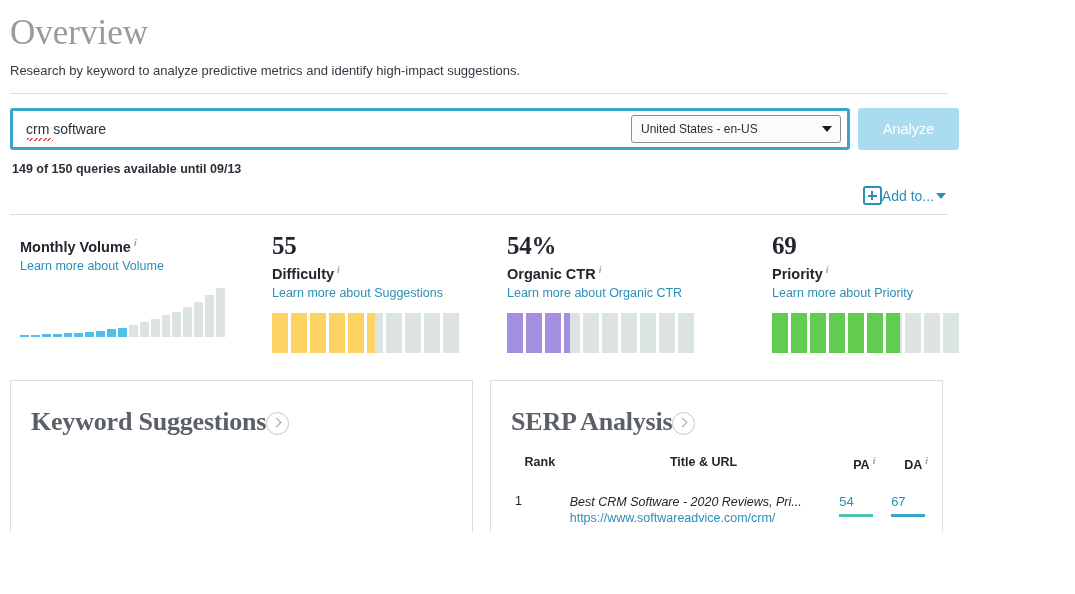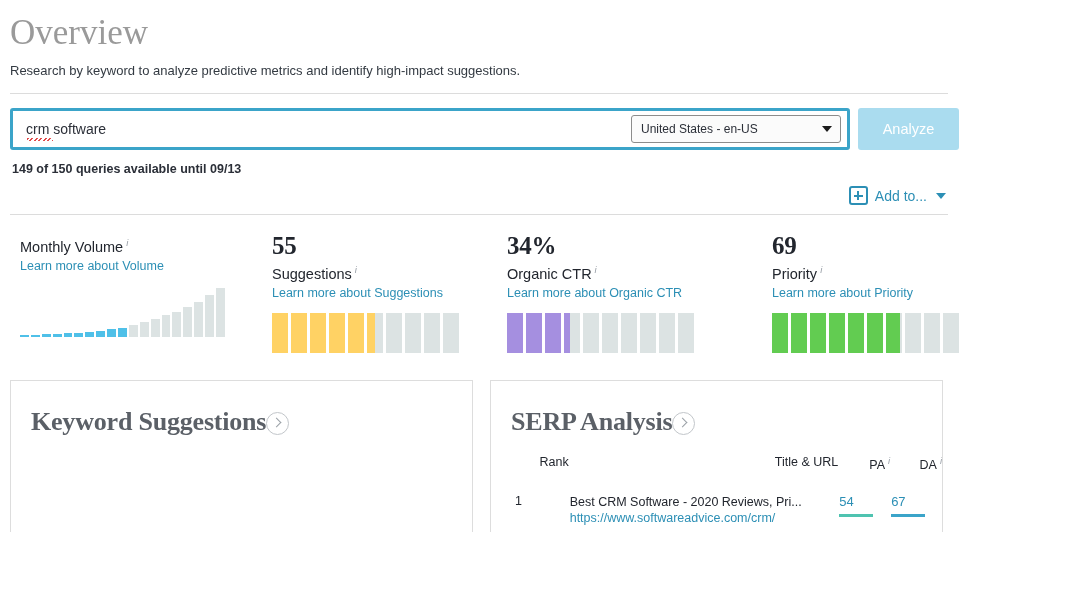--- a/index.html
+++ b/index.html
@@ -143,21 +143,20 @@
     display: flex;
     justify-content: flex-end;
     align-items: center;
     margin-top: 10px;
     padding-right: 2px;
     box-sizing: border-box;
   }
   .addto {
     display: flex;
     align-items: center;
-    gap: 7px;
     cursor: pointer;
     color: #2c8fb5;
     font-size: 14px;
   }
   .plus-badge {
     width: 19px; height: 19px;
     border: 2px solid #2c8fb5;
     border-radius: 3px;
     position: relative;
     box-sizing: border-box;
@@ -202,21 +201,21 @@
   .metric-value {
     font-size: 25px;
     font-weight: bold;
     color: #22262e;
     line-height: 27px;
     letter-spacing: -0.3px;
     font-family: "Liberation Serif", serif;
   }
   .metric-label {
     font-size: 14.5px;
-    font-weight: normal;
+    font-weight: bold;
     color: #22262e;
     margin-top: 2px;
     line-height: 17px;
   }
   .info-i {
     font-size: 9.5px;
     color: #9aa0a8;
     font-style: italic;
     vertical-align: super;
     margin-left: 3px;
@@ -310,22 +309,22 @@
   }
 
   
   .serp-table {
     width: 100%;
     border-collapse: collapse;
     margin-top: 18px;
     font-size: 12.5px;
   }
   .serp-table th {
-    text-align: right;
-    font-weight: normal;
+    text-align: center;
+    font-weight: bold;
     color: #22262e;
     font-size: 12.5px;
     padding: 0 0 0 0;
     vertical-align: top;
   }
   .serp-table th.c-rank { width: 58px; padding-left: 20px; }
   .serp-table th.c-title { width: 270px; }
   .serp-table th.c-pa { width: 52px; }
   .serp-table th.c-da { width: 52px; }
   .serp-table td {
@@ -333,20 +332,21 @@
     padding-top: 22px;
     font-size: 12.5px;
     color: #22262e;
   }
   .serp-table td.c-rank { padding-left: 24px; }
   .serp-row-title {
     color: #22262e;
     font-size: 12.5px;
     line-height: 16px;
     white-space: nowrap;
+    font-style: italic;
   }
   .serp-row-url {
     color: #2c8fb5;
     font-size: 12.5px;
     line-height: 16px;
     white-space: nowrap;
     overflow: hidden;
   }
   .score {
     color: #2c8fb5;
@@ -420,21 +420,21 @@
           <div class="vbar" style="height: 29.7143px; background: rgb(220, 227, 227);"></div>
           <div class="vbar" style="height: 34.9143px; background: rgb(220, 227, 227);"></div>
           <div class="vbar" style="height: 41.6px; background: rgb(220, 227, 227);"></div>
           <div class="vbar" style="height: 49.0286px; background: rgb(220, 227, 227);"></div>
         </div>
     </div>
 
     <div class="metric">
       <div class="metric-value">55</div>
       <div class="metric-label">
-        <span>Suggestions</span><span class="info-i">i</span>
+        <span>Difficulty</span><span class="info-i">i</span>
       </div>
       <a class="metric-link">Learn more about Suggestions</a>
       <div class="segbar" id="seg-difficulty">
           <div class="seg">
             <div class="fill" style="width: 100%; background: rgb(255, 210, 100);"></div>
           </div>
           <div class="seg">
             <div class="fill" style="width: 100%; background: rgb(255, 210, 100);"></div>
           </div>
           <div class="seg">
@@ -450,21 +450,21 @@
             <div class="fill" style="width: 50%; background: rgb(255, 210, 100);"></div>
           </div>
           <div class="seg"></div>
           <div class="seg"></div>
           <div class="seg"></div>
           <div class="seg"></div>
         </div>
     </div>
 
     <div class="metric">
-      <div class="metric-value">34%</div>
+      <div class="metric-value">54%</div>
       <div class="metric-label">
         <span>Organic CTR</span><span class="info-i">i</span>
       </div>
       <a class="metric-link">Learn more about Organic CTR</a>
       <div class="segbar" id="seg-ctr">
           <div class="seg">
             <div class="fill" style="width: 100%; background: rgb(165, 143, 224);"></div>
           </div>
           <div class="seg">
             <div class="fill" style="width: 100%; background: rgb(165, 143, 224);"></div>

